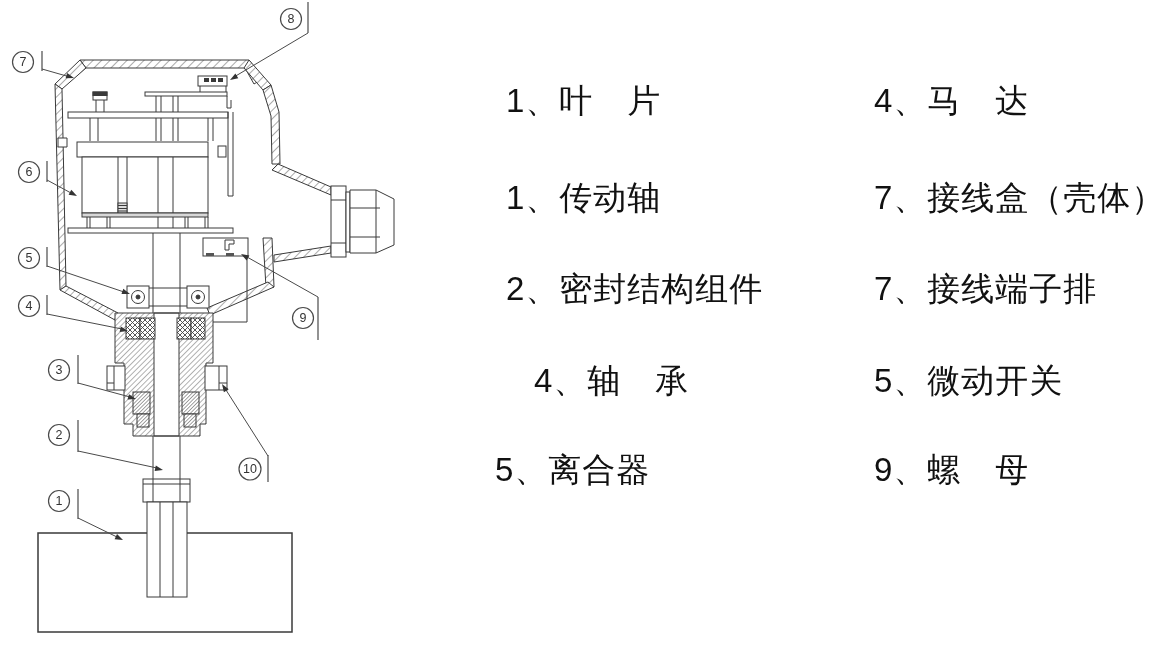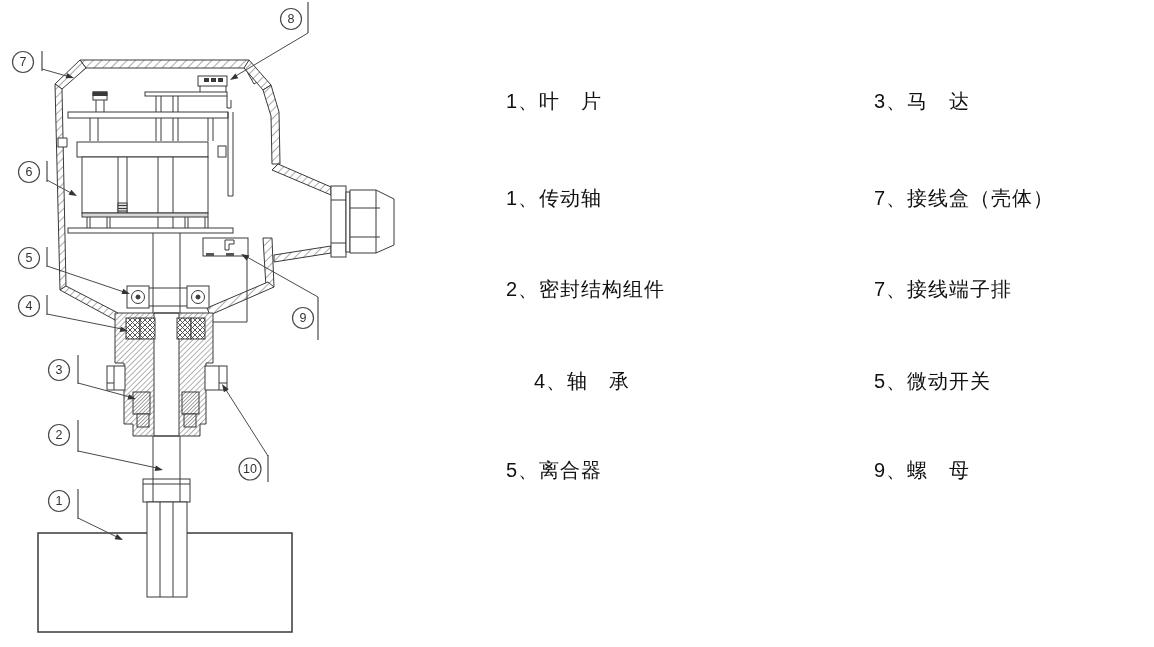--- a/index.html
+++ b/index.html
@@ -1,19 +1,19 @@
 <!DOCTYPE html>
 <html><head>
 <meta charset="utf-8">
 <style>
   html,body{margin:0;padding:0;background:#fff;}
   .stage{position:relative;width:1154px;height:647px;background:#ffffff;overflow:hidden;
          font-family:"Liberation Sans","DejaVu Sans",sans-serif;}
   .drawing{position:absolute;left:0;top:0;}
-  .legend-row{position:absolute;height:36px;line-height:36px;font-size:20px;
+  .legend-row{position:absolute;height:36px;line-height:36px;font-size:33px;
               letter-spacing:1px;color:#111;white-space:nowrap;}
   svg text.balloon-num{font-family:"Liberation Sans","DejaVu Sans",sans-serif;}
 </style>
 </head>
 <body>
 
 <div class="stage">
 
   <svg class="drawing" width="480" height="647" viewBox="0 0 480 647">
     <defs>
@@ -268,24 +268,24 @@
       </g>
     </g>
   </svg>
 
   <div>
     <div>
       <div class="legend-row" style="left:506px;top:83px">1、叶　片</div>
       <div class="legend-row" style="left:506px;top:180px">1、传动轴</div>
       <div class="legend-row" style="left:506px;top:271px">2、密封结构组件</div>
       <div class="legend-row" style="left:534px;top:363px">4、轴　承</div>
-      <div class="legend-row" style="left:506px;top:452px">5、离合器</div>
+      <div class="legend-row" style="left:495px;top:452px">5、离合器</div>
     </div>
     <div>
-      <div class="legend-row" style="left:874px;top:83px">3、马　达</div>
+      <div class="legend-row" style="left:874px;top:83px">4、马　达</div>
       <div class="legend-row" style="left:874px;top:180px">7、接线盒（壳体）</div>
       <div class="legend-row" style="left:874px;top:271px">7、接线端子排</div>
       <div class="legend-row" style="left:874px;top:363px">5、微动开关</div>
       <div class="legend-row" style="left:874px;top:452px">9、螺　母</div>
     </div>
   </div>
 
 </div>
 
 </body></html>

